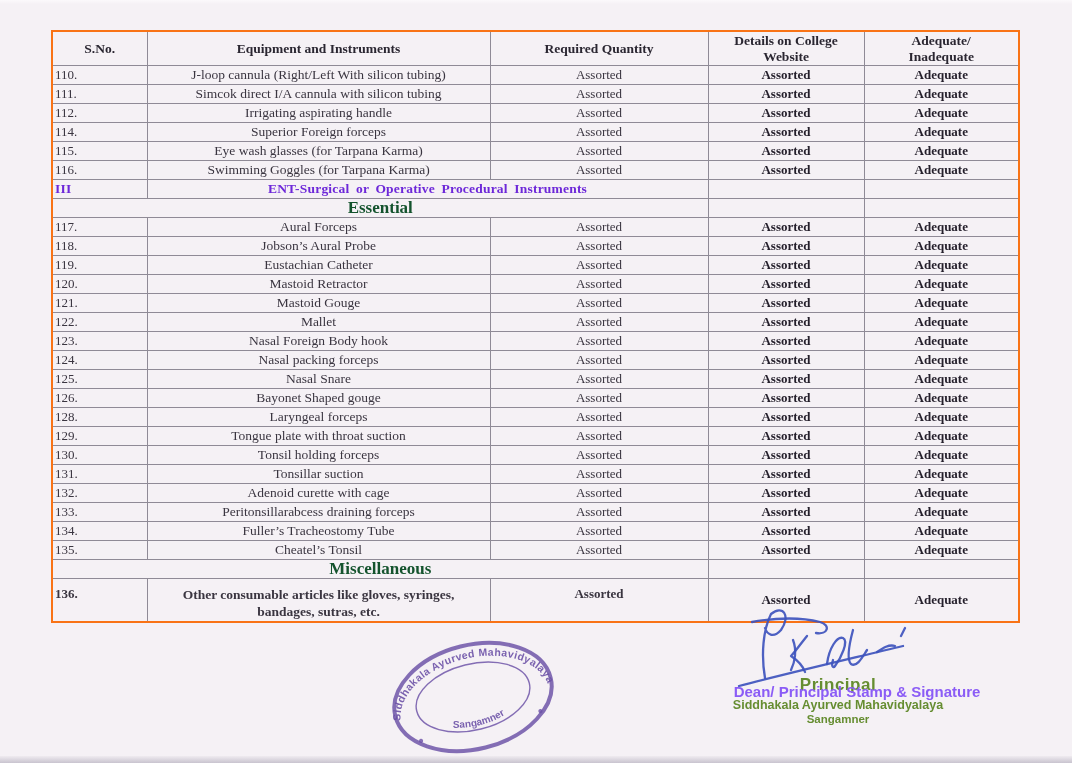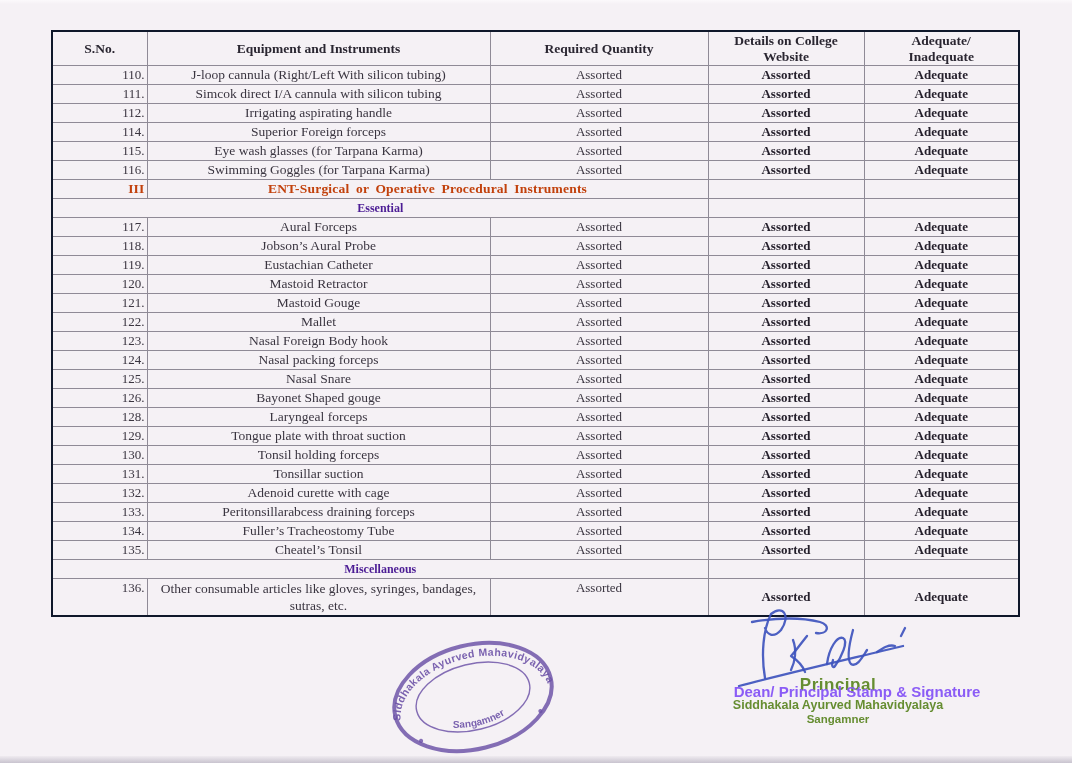--- a/index.html
+++ b/index.html
@@ -14,43 +14,43 @@
   
   table.equip{
     position:absolute;left:51px;top:30px;
     width:967px;table-layout:fixed;
     border-collapse:collapse;
     background:transparent;
   }
   table.equip, table.equip td, table.equip th{
     border:1px solid #8f8a96;
   }
-  table.equip{border:2px solid #0f172a;}
+  table.equip{border:2px solid #f97316;}
   th{
     height:30px;
     font-size:13.5px;font-weight:bold;color:#2a2631;
     white-space:pre-line;line-height:1.15;
     padding:1px 2px;vertical-align:middle;text-align:center;
   }
   td{
     height:18px;
     font-size:13px;color:#3a3540;
     padding:0 6px;line-height:1.05;vertical-align:middle;
     overflow:hidden;
   }
-  td.sno{text-align:right;padding:0 2px;}
+  td.sno{text-align:left;padding:0 2px;}
   td.name{text-align:center;font-size:13.5px;}
   td.req{text-align:center;}
   td.det, td.adq{text-align:center;font-weight:bold;color:#241f2b;}
-  td.section-title{font-weight:bold;color:#c2410c;font-size:13.5px;letter-spacing:.2px;word-spacing:3px;margin-left:35px;}
+  td.section-title{font-weight:bold;color:#6d28d9;font-size:13.5px;letter-spacing:.2px;word-spacing:3px;margin-left:35px;}
   tr.subsection td.subsection-title{
-    text-align:center;font-weight:bold;color:#4c1d95;font-size:12px;
+    text-align:center;font-weight:bold;color:#14532d;font-size:17px;
   }
   tr.tall td{height:34px;}
-  tr.tall td.sno, tr.tall td.name, tr.tall td.req{vertical-align:top;padding-top:2px;}
+  tr.tall td.sno, tr.tall td.name, tr.tall td.req{vertical-align:top;padding-top:8px;font-weight:bold;}
   tr.tall td.name{line-height:1.25;}
 
   
   .oval-stamp{
     position:absolute;left:368px;top:633px;
     width:210px;height:130px;
   }
   .oval-stamp .ring{stroke:#6a4fa6;fill:none;opacity:.82;}
   .oval-stamp text{fill:#6a4fa6;opacity:.88;
     font-family:"Liberation Sans","DejaVu Sans",sans-serif;font-weight:bold;}

